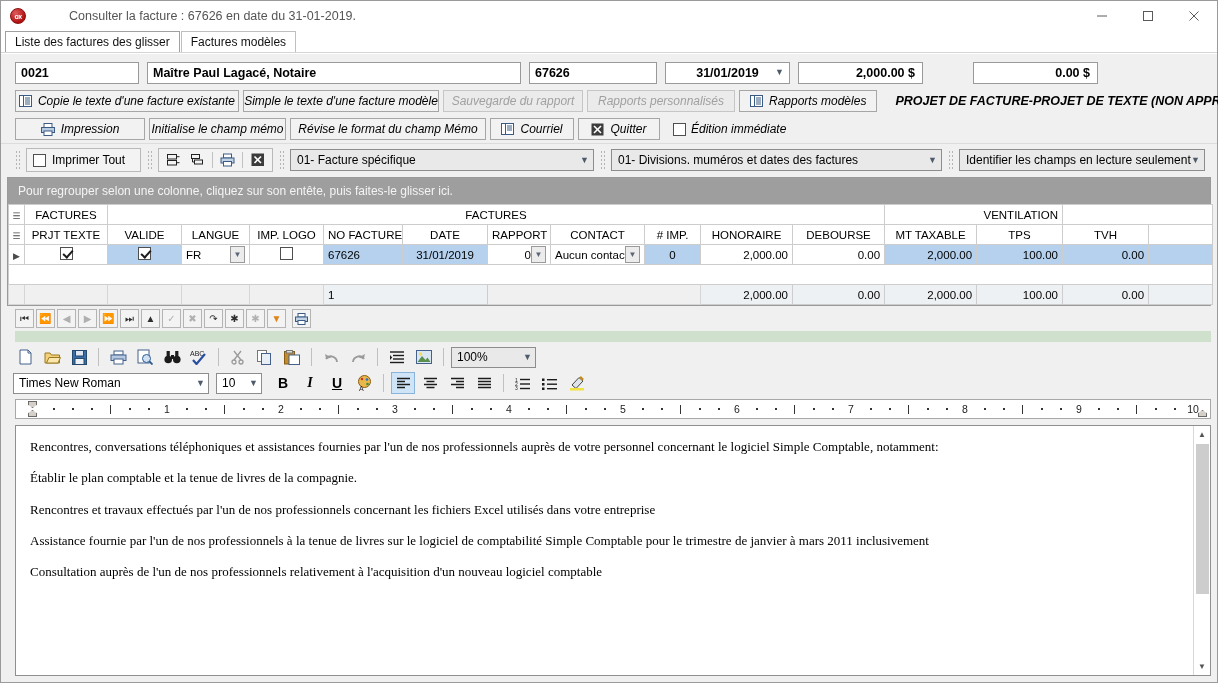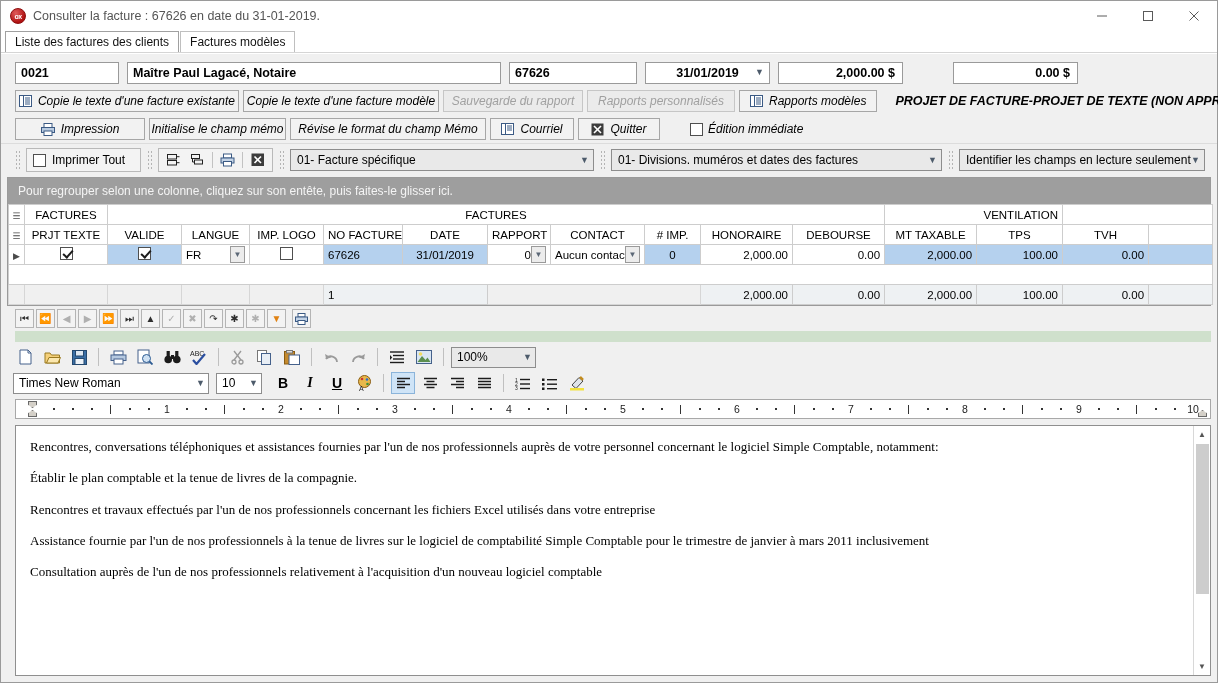--- a/index.html
+++ b/index.html
@@ -19,20 +19,21 @@
     border: 1px solid #9a9a9a;
     background: #f0f0f0;
     display: flex; flex-direction: column;
     position: relative;
   }
   
   .titlebar {
     height: 30px; background: #ffffff;
     display: flex; align-items: center;
     flex: 0 0 30px;
+    gap: 36px;
   }
   .title-icon {
     width: 16px; height: 16px; margin: 0 7px 0 9px;
     border-radius: 50%;
     background: radial-gradient(circle at 35% 30%, #e05c5c, #b01111 70%);
     border: 1px solid #8d0d0d;
     color: #fff; font-size: 7px; font-weight: bold;
     display: flex; align-items: center; justify-content: center;
     letter-spacing: -0.5px;
   }
@@ -79,21 +80,21 @@
   }
   .fld {
     height: 22px; background: #fff;
     border: 1px solid #9a9a9a;
     display: flex; align-items: center;
     padding: 0 5px;
     font-size: 12.5px; font-weight: bold;
     color: #000;
   }
   .fld.num { justify-content: flex-end; padding-right: 7px; }
-  .f-client { width: 104px; }
+  .f-client { width: 124px; }
   .f-name { flex: 0 0 374px; }
   .f-inv { flex: 0 0 128px; }
   .f-date {
     flex: 0 0 125px; position: relative;
     justify-content: center;
   }
   .f-date .chev { position: absolute; right: 5px; top: 5px; }
   .f-amt1 { flex: 0 0 125px; }
   .f-amt2 { flex: 0 0 125px; margin-left: 42px; }
   .chev { color: #4d5b6b; font-size: 9px; line-height: 1; }
@@ -331,21 +332,21 @@
         <svg width="12" height="12" viewBox="0 0 12 12">
             <line x1="1.5" y1="1.5" x2="10.5" y2="10.5" stroke="#5a5a5a" stroke-width="1"></line>
             <line x1="10.5" y1="1.5" x2="1.5" y2="10.5" stroke="#5a5a5a" stroke-width="1"></line>
           </svg>
       </div>
     </div>
   </div>
 
   <div class="tabstrip">
     <div class="tab active">
-      <span>Liste des factures des clients</span>
+      <span>Liste des factures des glisser</span>
     </div>
     <div class="tab">
       <span>Factures modèles</span>
     </div>
   </div>
 
   <div class="form-area">
 
     <div class="row1">
       <div class="fld f-client">0021</div>
@@ -367,21 +368,21 @@
               <line x1="4.5" y1="0.5" x2="4.5" y2="11.5" stroke="#3b5a84"></line>
               <line x1="6" y1="3" x2="11" y2="3" stroke="#3b5a84"></line>
               <line x1="6" y1="5" x2="11" y2="5" stroke="#3b5a84"></line>
               <line x1="6" y1="7" x2="11" y2="7" stroke="#3b5a84"></line>
               <line x1="6" y1="9" x2="11" y2="9" stroke="#3b5a84"></line>
             </svg>
         </span>
         <span>Copie le texte d'une facture existante</span>
       </div>
       <div class="btn" style="width:196px">
-        <span>Copie le texte d'une facture modèle</span>
+        <span>Simple le texte d'une facture modèle</span>
       </div>
       <div class="btn disabled" style="width:140px">
         <span>Sauvegarde du rapport</span>
       </div>
       <div class="btn disabled" style="width:148px">
         <span>Rapports personnalisés</span>
       </div>
       <div class="btn" style="width:140px">
         <span class="bicon">
           <svg width="13" height="12" viewBox="0 0 13 12">
@@ -430,21 +431,21 @@
       <div class="btn" style="width:82px">
         <span class="bicon">
           <svg width="13" height="13" viewBox="0 0 13 13">
               <rect x="0.5" y="0.5" width="12" height="12" fill="#3c3c3c"></rect>
               <line x1="3" y1="3" x2="10" y2="10" stroke="#fff" stroke-width="1.6"></line>
               <line x1="10" y1="3" x2="3" y2="10" stroke="#fff" stroke-width="1.6"></line>
             </svg>
         </span>
         <span>Quitter</span>
       </div>
-      <div class="chk-inline" style="margin-left:26px">
+      <div class="chk-inline" style="margin-left:9px">
         <span class="cbx"></span>
         <span>Édition immédiate</span>
       </div>
     </div>
 
     <div class="row4">
       <div class="grip"></div>
       <div class="band" style="width:120px">
         <span class="cbx"></span>
         <span>Imprimer Tout</span>

